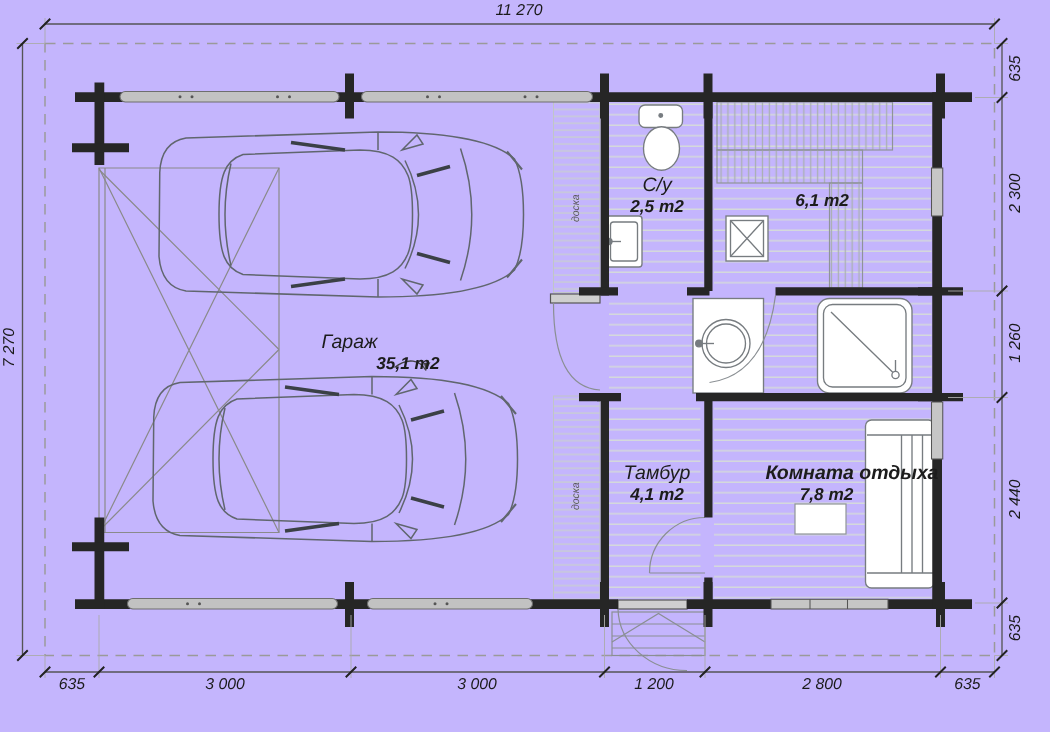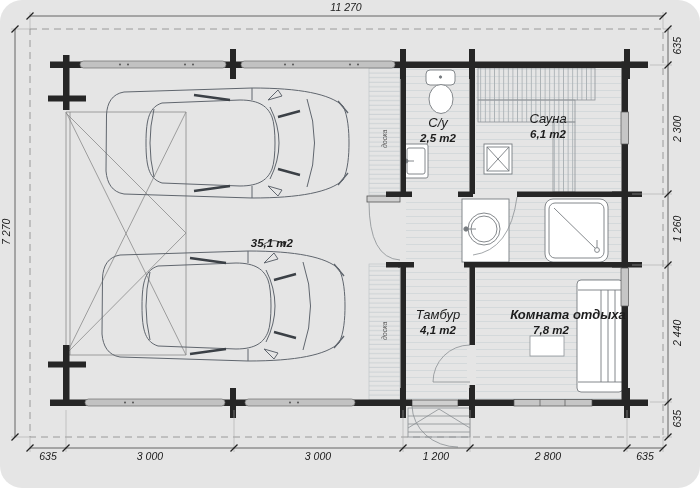--- a/index.html
+++ b/index.html
@@ -1,17 +1,17 @@
 <!DOCTYPE html>
 <html><head>
 <meta charset="utf-8">
 <style>
   html,body{margin:0;padding:0;background:#ffffff;}
-  .canvas{position:relative;width:700px;height:488px;background:#e5e5e5;overflow:hidden;
-          font-family:"Liberation Sans",sans-serif;color:#1c1c1c;border-radius:22px;}
+  .canvas{position:relative;width:700px;height:488px;background:#c4b5fd;overflow:hidden;
+          font-family:"Liberation Sans",sans-serif;color:#1c1c1c;}
   .canvas svg{position:absolute;left:0;top:0;}
   .txt{position:absolute;font-style:italic;line-height:1.1;text-align:center;white-space:nowrap;}
   .dim{font-size:10.5px;color:#1a1a1a;}
   .rot{transform:rotate(-90deg);}
   .room-name{font-size:13px;}
   .room-area{font-size:11.5px;font-weight:bold;}
   .plank{font-size:7px;color:#5a5a5a;}
 </style>
 </head>
 <body>
@@ -219,26 +219,26 @@
 <div class="txt dim rot" style="left:648px;top:327px;width:60px;">2 440</div>
 <div class="txt dim rot" style="left:648px;top:413px;width:60px;">635</div>
 
 <div class="txt dim" style="left:13px;top:451px;width:70px;">635</div>
 <div class="txt dim" style="left:115px;top:451px;width:70px;">3 000</div>
 <div class="txt dim" style="left:283px;top:451px;width:70px;">3 000</div>
 <div class="txt dim" style="left:401px;top:451px;width:70px;">1 200</div>
 <div class="txt dim" style="left:513px;top:451px;width:70px;">2 800</div>
 <div class="txt dim" style="left:610px;top:451px;width:70px;">635</div>
 
+<div class="txt room-name" style="left:173px;top:221px;width:120px;">Гараж</div>
 <div class="txt room-area" style="left:173px;top:237px;width:120px;text-align:right;">35,1 m2</div>
 
 <div class="txt room-name" style="left:398px;top:116px;width:80px;">С/у</div>
 <div class="txt room-area" style="left:398px;top:132px;width:80px;">2,5 m2</div>
 
-<div class="txt room-name" style="left:498px;top:112px;width:100px;">Сауна</div>
 <div class="txt room-area" style="left:498px;top:128px;width:100px;">6,1 m2</div>
 
 <div class="txt room-name" style="left:388px;top:308px;width:100px;">Тамбур</div>
 <div class="txt room-area" style="left:388px;top:324px;width:100px;">4,1 m2</div>
 
 <div class="txt room-name" style="left:488px;top:308px;width:160px;font-weight:bold;">Комната отдыха</div>
 <div class="txt room-area" style="left:471px;top:324px;width:160px;">7,8 m2</div>
 
 <div class="txt plank rot" style="left:367px;top:135px;width:36px;">доска</div>
 <div class="txt plank rot" style="left:367px;top:327px;width:36px;">доска</div>

